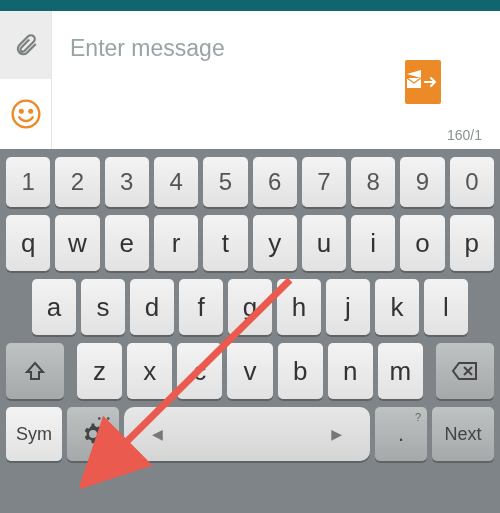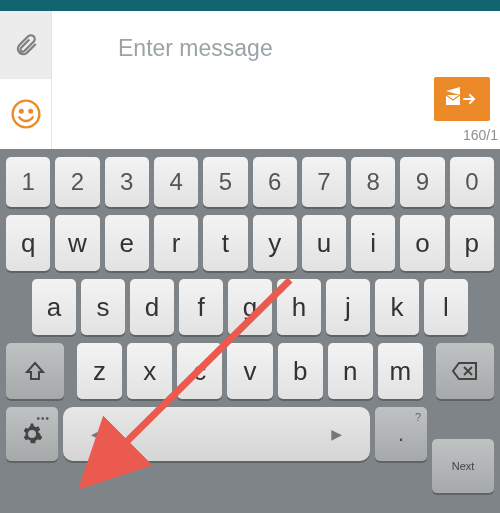--- a/index.html
+++ b/index.html
@@ -42,29 +42,28 @@
   }
   .attach-btn svg { width: 26px; height: 26px; }
   .emoji-btn svg { width: 32px; height: 32px; }
   .compose-mid {
     flex: 1;
     padding: 24px 18px 10px 18px;
   }
   .compose-mid .placeholder {
     color: #9aa3a6;
     font-size: 23px;
-    margin-left: 48px;
   }
   .compose-right {
     width: 76px;
     display: flex;
-    flex-direction: column;
+    flex-direction: row;
     align-items: center;
     justify-content: flex-end;
-    padding: 10px 0 6px 0;
+    padding: 10px 16px 6px 0;
     gap: 6px;
   }
   .send-btn {
     width: 56px;
     height: 44px;
     background: #ec8a28;
     display: flex;
     align-items: center;
     justify-content: center;
     border-radius: 2px;
@@ -137,21 +136,21 @@
   .key.space .arrow-r { right: 28px; }
   .key.punct {
     flex: 0 0 52px;
     font-size: 22px;
     color:#444;
     background: linear-gradient(#bfc2c3,#a6a9aa);
   }
   .key.punct .super {
     position:absolute; top:4px; right:6px; font-size:11px; color:#666;
   }
-  .key.next { flex: 0 0 62px; font-size: 11px; color:#444; background: linear-gradient(#bfc2c3,#a6a9aa); margin-top: 32px;}
+  .key.next { flex: 0 0 62px; font-size: 18px; color:#444; background: linear-gradient(#bfc2c3,#a6a9aa);}
   .key.gear .dots {
     position:absolute; top:6px; right:8px; font-size:10px; color:#555; letter-spacing:1px;
   }
 
   .annotation-arrow {
     position: absolute;
     left: 80px;
     top: 270px;
     pointer-events: none;
     z-index: 50;
@@ -246,20 +245,21 @@
       <div class="key">m</div>
     </div>
     <div class="key backspace">
       <svg width="28" height="22" viewBox="0 0 28 22" fill="none" stroke="#444" stroke-width="2">
           <path d="M8 3 H25 V19 H8 L2 11 Z"></path>
           <path d="M13 7 L21 15 M21 7 L13 15"></path>
         </svg>
     </div>
   </div>
   <div class="row r5">
+    <div class="key sym">Sym</div>
     <div class="key gear">
       <span class="dots">•••</span>
       <svg width="24" height="24" viewBox="0 0 24 24" fill="#444">
           <path d="M12 8a4 4 0 100 8 4 4 0 000-8zm8.4 4c0 .5 0 .9-.1 1.3l2 1.6-2 3.4-2.4-1a8 8 0 01-2.2 1.3l-.4 2.6H10.7l-.4-2.6a8 8 0 01-2.2-1.3l-2.4 1-2-3.4 2-1.6c-.1-.4-.1-.8-.1-1.3s0-.9.1-1.3l-2-1.6 2-3.4 2.4 1A8 8 0 0110.3 4l.4-2.6h2.6l.4 2.6a8 8 0 012.2 1.3l2.4-1 2 3.4-2 1.6c.1.4.1.8.1 1.3z"></path>
         </svg>
     </div>
     <div class="key space">
       <span class="arrow-l">◀</span>
       <span class="arrow-r">▶</span>
     </div>

